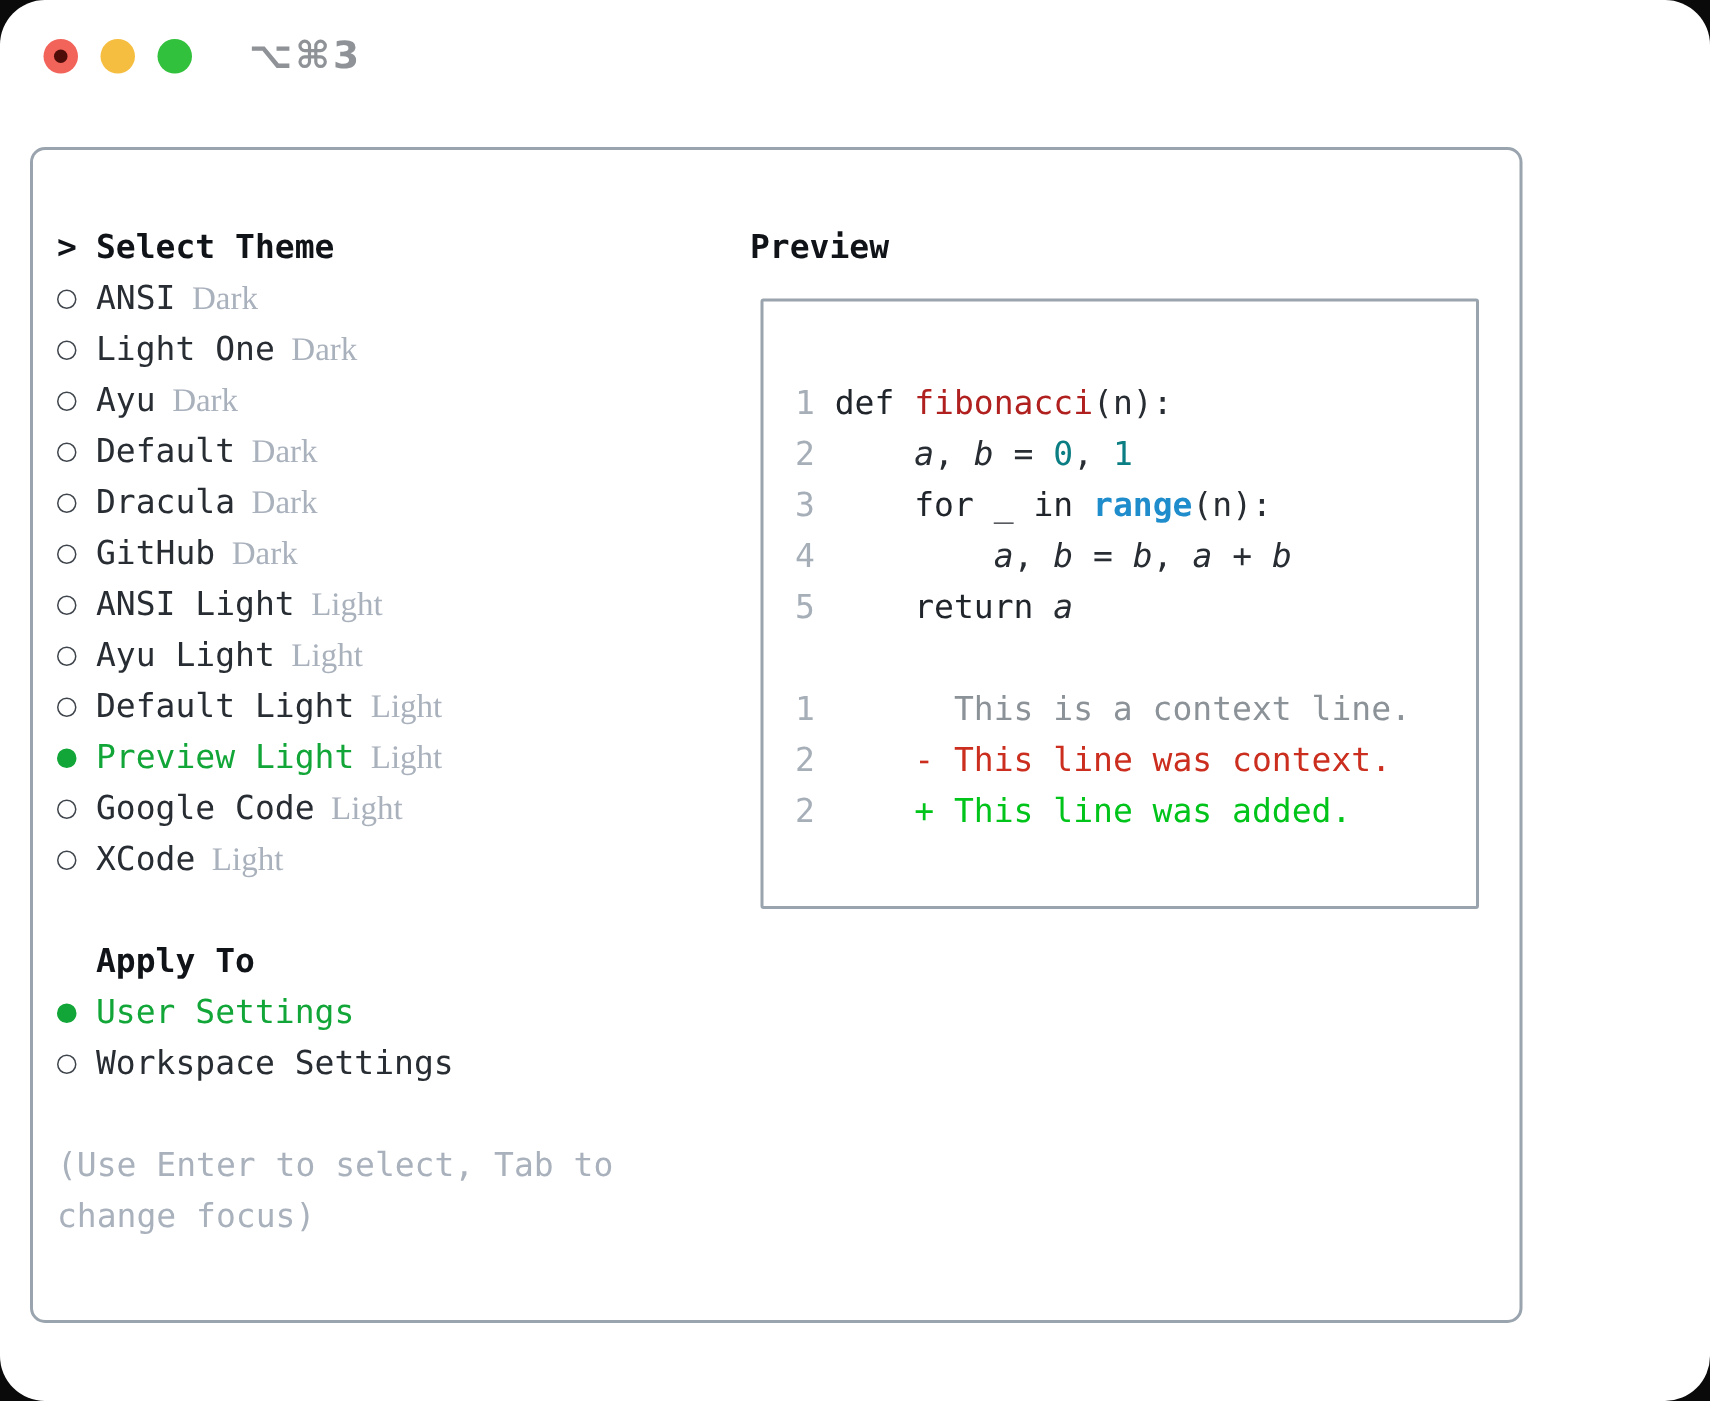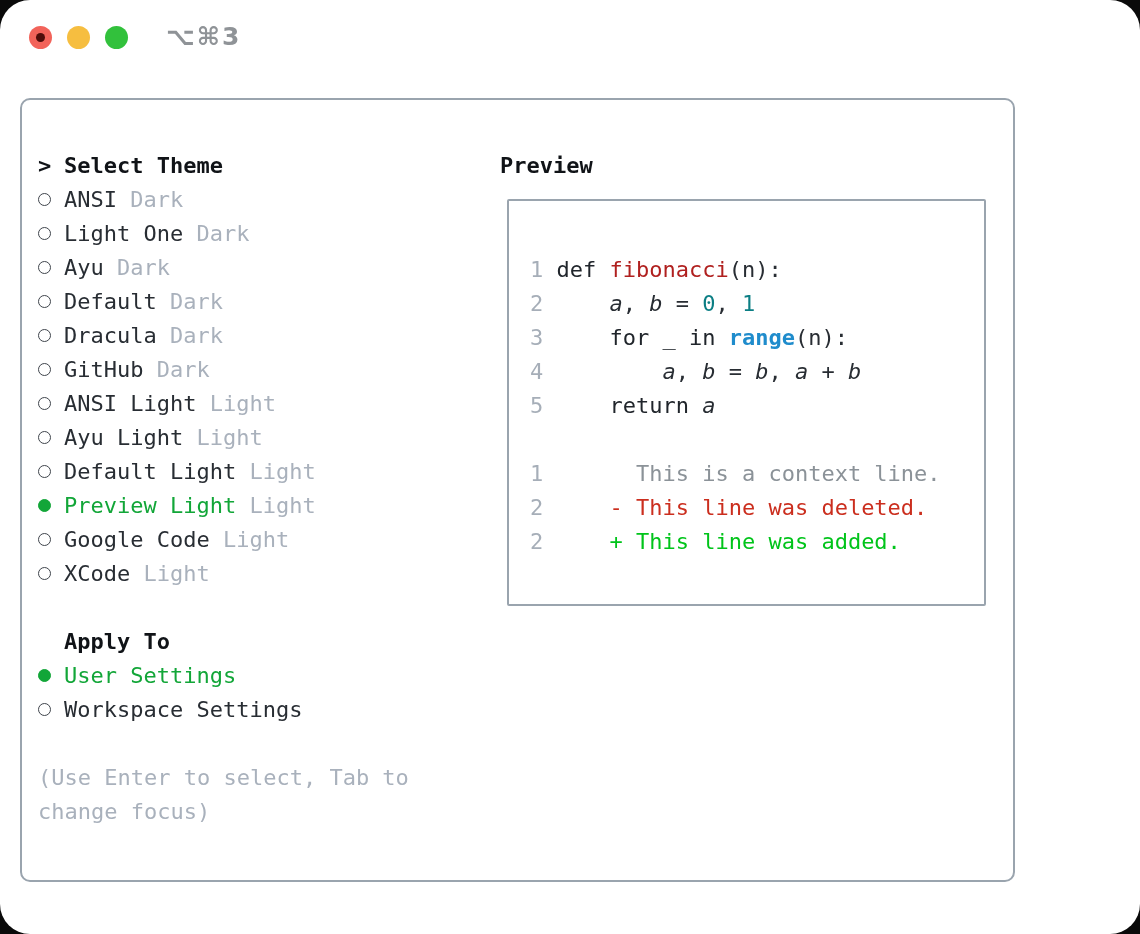--- a/index.html
+++ b/index.html
@@ -32,21 +32,21 @@
   
   .leftcol{position:absolute;left:38px;top:148px;font-size:22px;color:var(--text-dark);}
   .row{height:34px;display:flex;align-items:center;white-space:pre;}
   .marker{width:26px;display:flex;align-items:center;flex:0 0 26px;}
   .prompt{font-weight:bold;color:#101317;}
   .dot{width:13px;height:13px;border-radius:50%;border:1.5px solid #3f454c;background:transparent;}
   .sel .dot{background:var(--accent-green);border-color:var(--accent-green);}
   .sel .tname{color:var(--accent-green);}
   .hdr{font-weight:bold;color:#101317;}
   .tname{color:var(--text-dark);}
-  .tvariant{color:var(--muted);margin-left:1ch;}
+  .tvariant{color:var(--muted);margin-left:1ch;font-family:Liberation Serif, serif;}
   .apply-sel{color:var(--accent-green);}
   .hint{color:var(--muted);}
 
   
   .preview-title{position:absolute;left:500px;top:148px;height:34px;display:flex;align-items:center;font-size:22px;font-weight:bold;color:#101317;}
   .preview-box{position:absolute;left:507px;top:199px;width:479px;height:407px;border:2px solid var(--border);border-radius:2px;background:#fff;}
   .codeblock{position:absolute;left:21px;top:51px;font-size:22px;}
   .cline{height:34px;display:flex;align-items:center;white-space:pre;}
   .ln{display:inline-block;width:2ch;color:var(--ln);}
   .tok-pl{color:var(--text-dark);}
@@ -179,21 +179,21 @@
       <div class="cline">
         <span class="ln">5</span><span><span class="tok-pl">    </span><span class="tok-kw">return</span><span class="tok-pl"> </span><span class="tok-vr">a</span></span>
       </div>
       <div class="cline">
         <span class="ln"></span><span></span>
       </div>
       <div class="cline">
         <span class="ln">1</span><span><span class="tok-ctx">      This is a context line.</span></span>
       </div>
       <div class="cline">
-        <span class="ln">2</span><span><span class="tok-pl">    </span><span class="tok-del">- This line was deleted.</span></span>
+        <span class="ln">2</span><span><span class="tok-pl">    </span><span class="tok-del">- This line was context.</span></span>
       </div>
       <div class="cline">
         <span class="ln">2</span><span><span class="tok-pl">    </span><span class="tok-add">+ This line was added.</span></span>
       </div>
     </div>
   </div>
 
 </div>
 
 </body></html>

